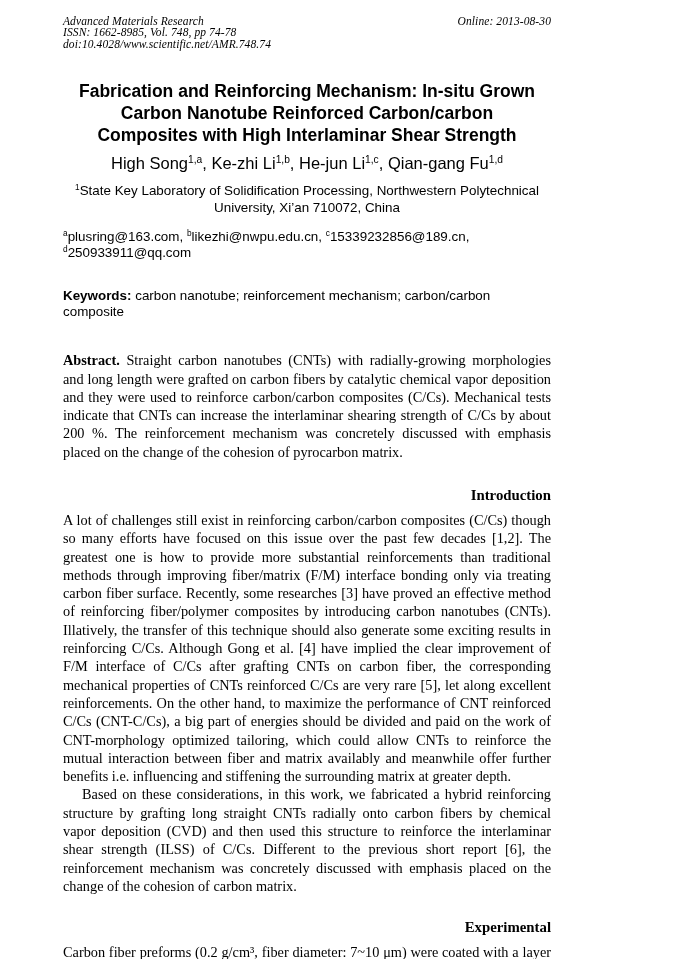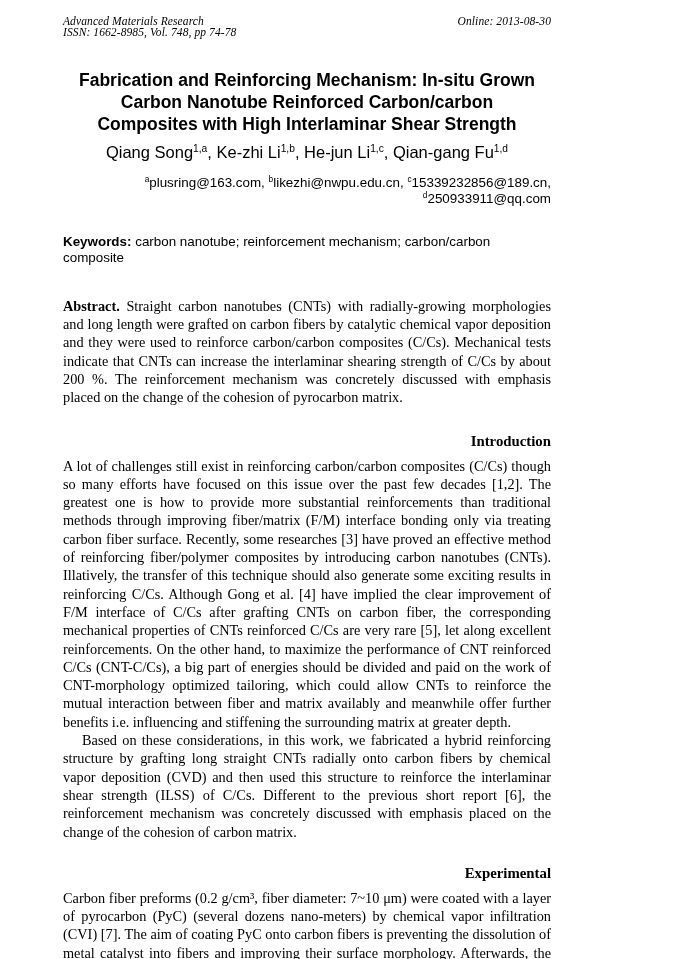--- a/index.html
+++ b/index.html
@@ -61,21 +61,21 @@
     margin: 10px auto 0 auto;
     max-width: 556px;
     text-align: center;
     font-family: "Liberation Sans", "DejaVu Sans", sans-serif;
     font-size: 13.4px;
     line-height: 16.5px;
   }
 
   .emails {
     margin-top: 13px;
-    text-align: right;
+    text-align: left;
     font-family: "Liberation Sans", "DejaVu Sans", sans-serif;
     font-size: 13.4px;
     line-height: 16px;
   }
 
   
   .keywords {
     margin-top: 27px;
     font-family: "Liberation Sans", "DejaVu Sans", sans-serif;
     font-size: 13.4px;
@@ -109,30 +109,34 @@
 </style>
 </head>
 <body>
 
 <div class="page">
 
   <div class="jheader">
     <div class="left">
       <div>Advanced Materials Research</div>
       <div>ISSN: 1662-8985, Vol. 748, pp 74-78</div>
+      <div>doi:10.4028/www.scientific.net/AMR.748.74</div>
     </div>
     <div class="right">Online: 2013-08-30</div>
   </div>
 
   <div class="title">Fabrication and Reinforcing Mechanism: In-situ Grown Carbon Nanotube Reinforced Carbon/carbon Composites with High Interlaminar Shear Strength</div>
 
   <div class="authors">
-    <span><span>Qiang Song</span><sup>1,a</sup><span>, </span></span><span><span>Ke-zhi Li</span><sup>1,b</sup><span>, </span></span><span><span>He-jun Li</span><sup>1,c</sup><span>, </span></span><span><span>Qian-gang Fu</span><sup>1,d</sup></span>
+    <span><span>High Song</span><sup>1,a</sup><span>, </span></span><span><span>Ke-zhi Li</span><sup>1,b</sup><span>, </span></span><span><span>He-jun Li</span><sup>1,c</sup><span>, </span></span><span><span>Qian-gang Fu</span><sup>1,d</sup></span>
   </div>
 
+  <div class="affil">
+    <sup>1</sup><span>State Key Laboratory of Solidification Processing, Northwestern Polytechnical University, Xi’an 710072, China</span>
+  </div>
 
   <div class="emails">
     <span><sup>a</sup><span>plusring@163.com</span><span>, </span></span><span><sup>b</sup><span>likezhi@nwpu.edu.cn</span><span>, </span></span><span><sup>c</sup><span>15339232856@189.cn</span><span>, </span></span><span><sup>d</sup><span>250933911@qq.com</span></span>
   </div>
 
   <div class="keywords">
     <b>Keywords:</b><span> carbon nanotube; reinforcement mechanism; carbon/carbon composite</span>
   </div>
 
   <div class="bodytext abstract">

